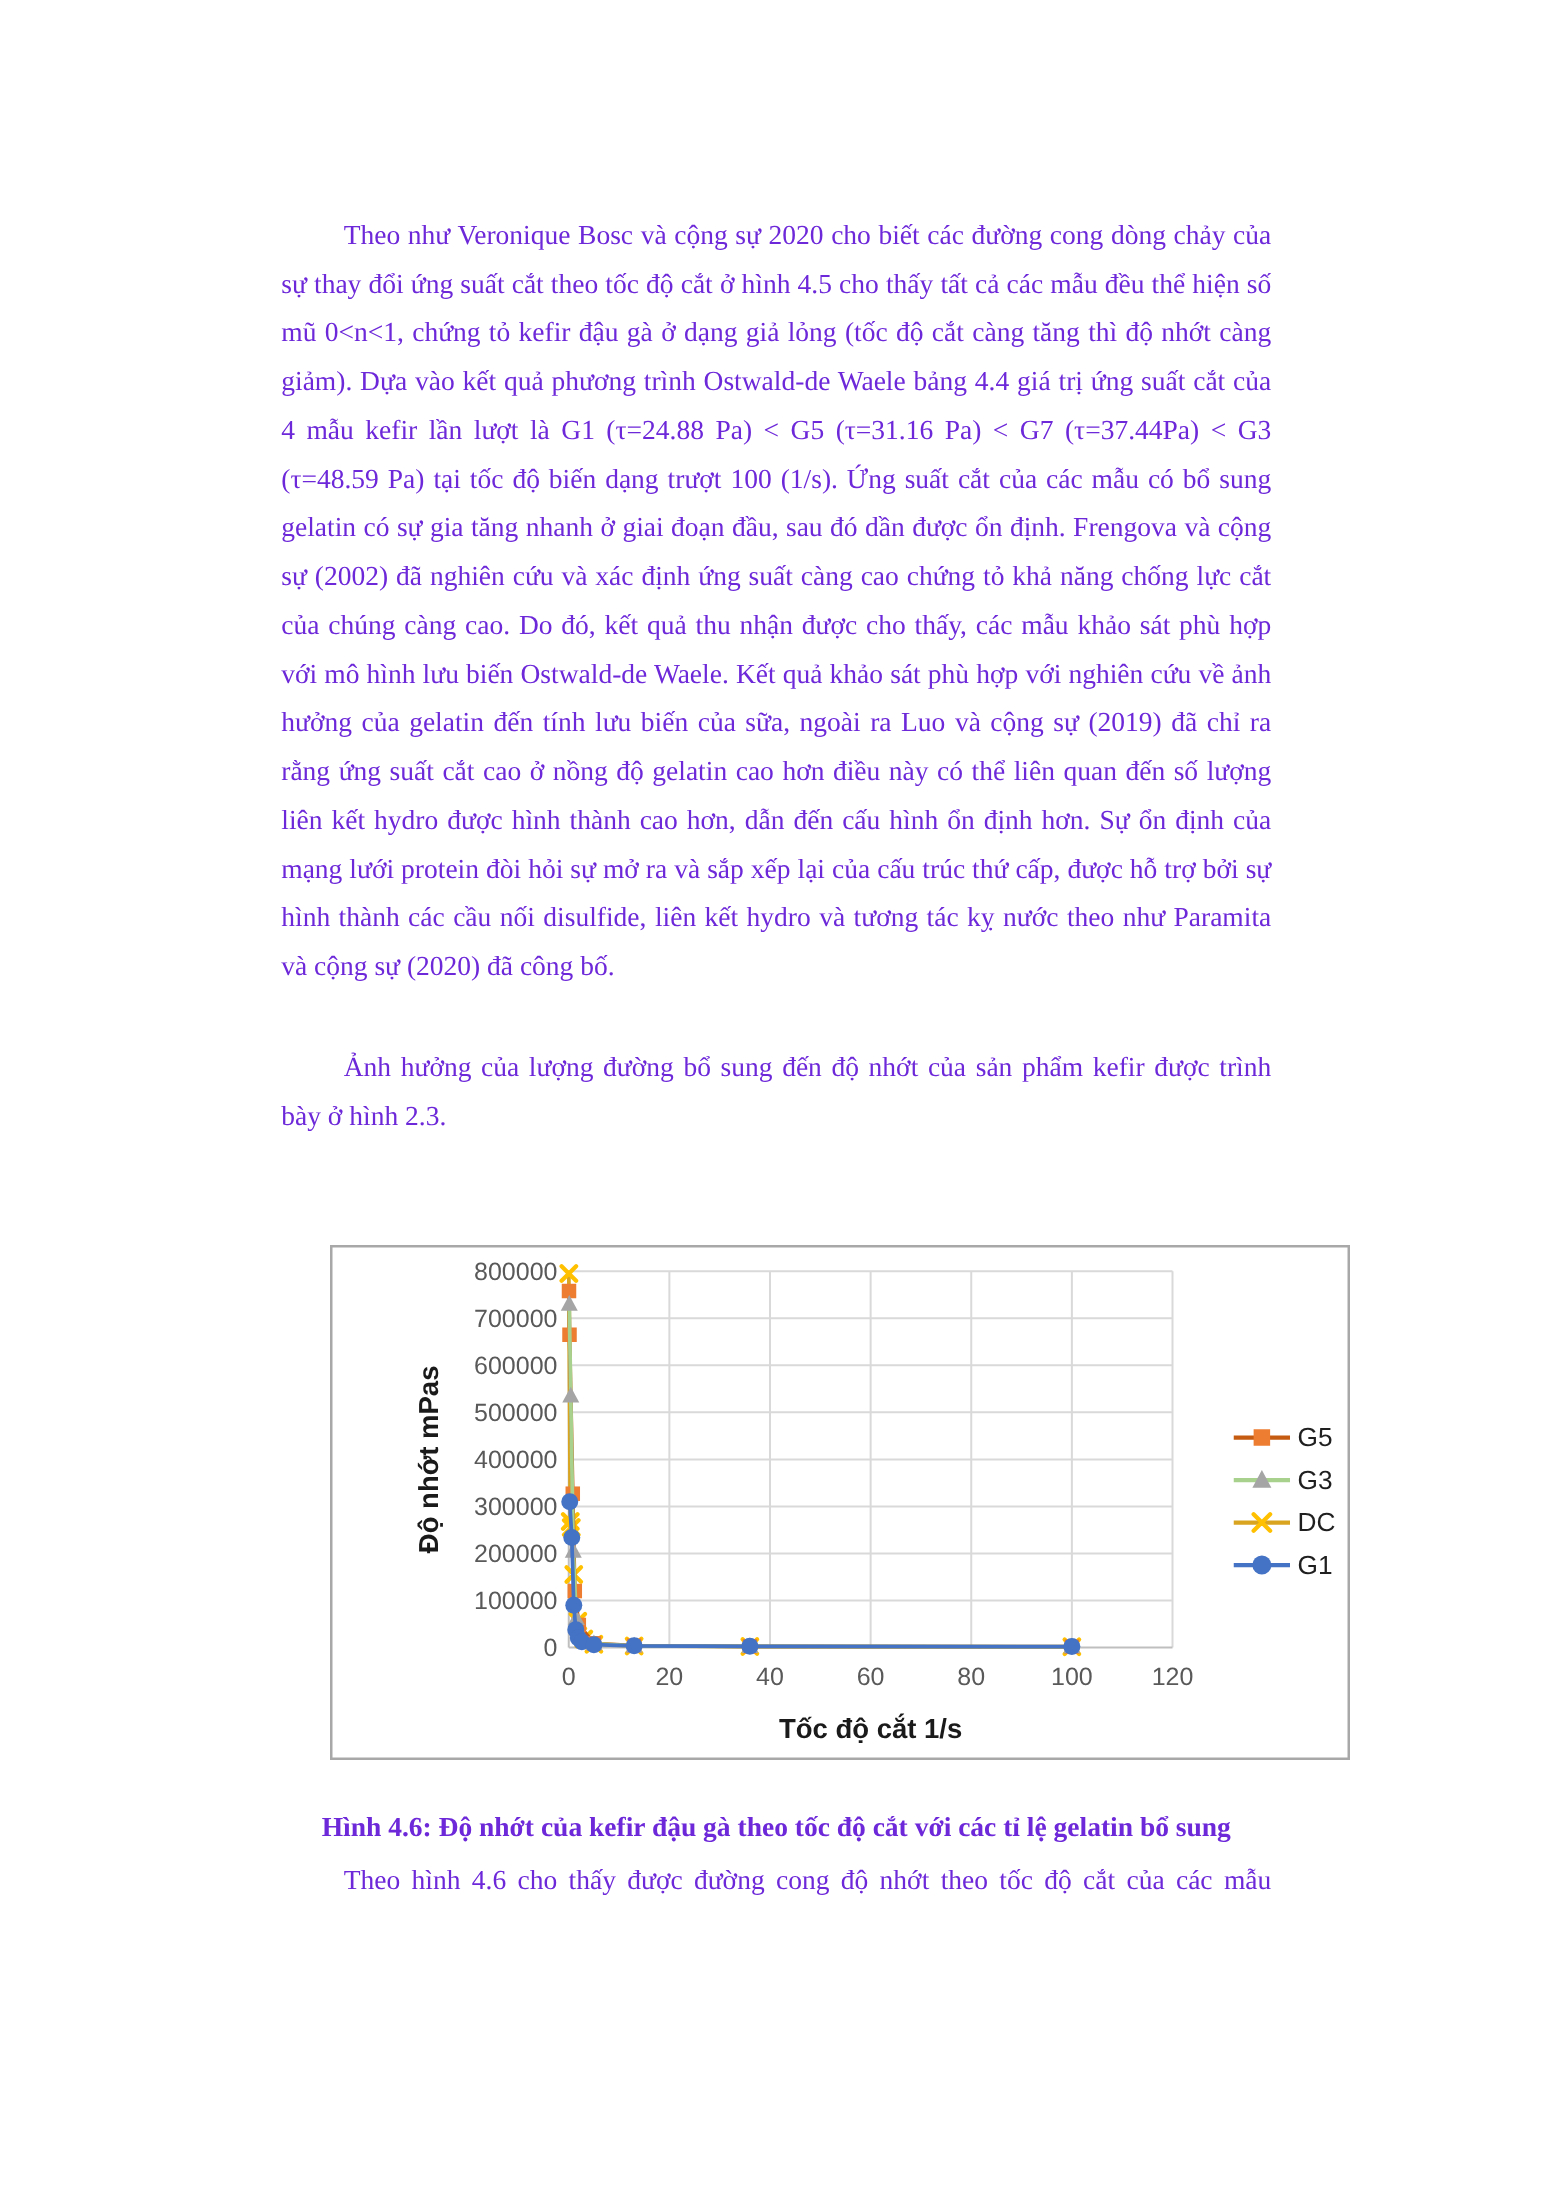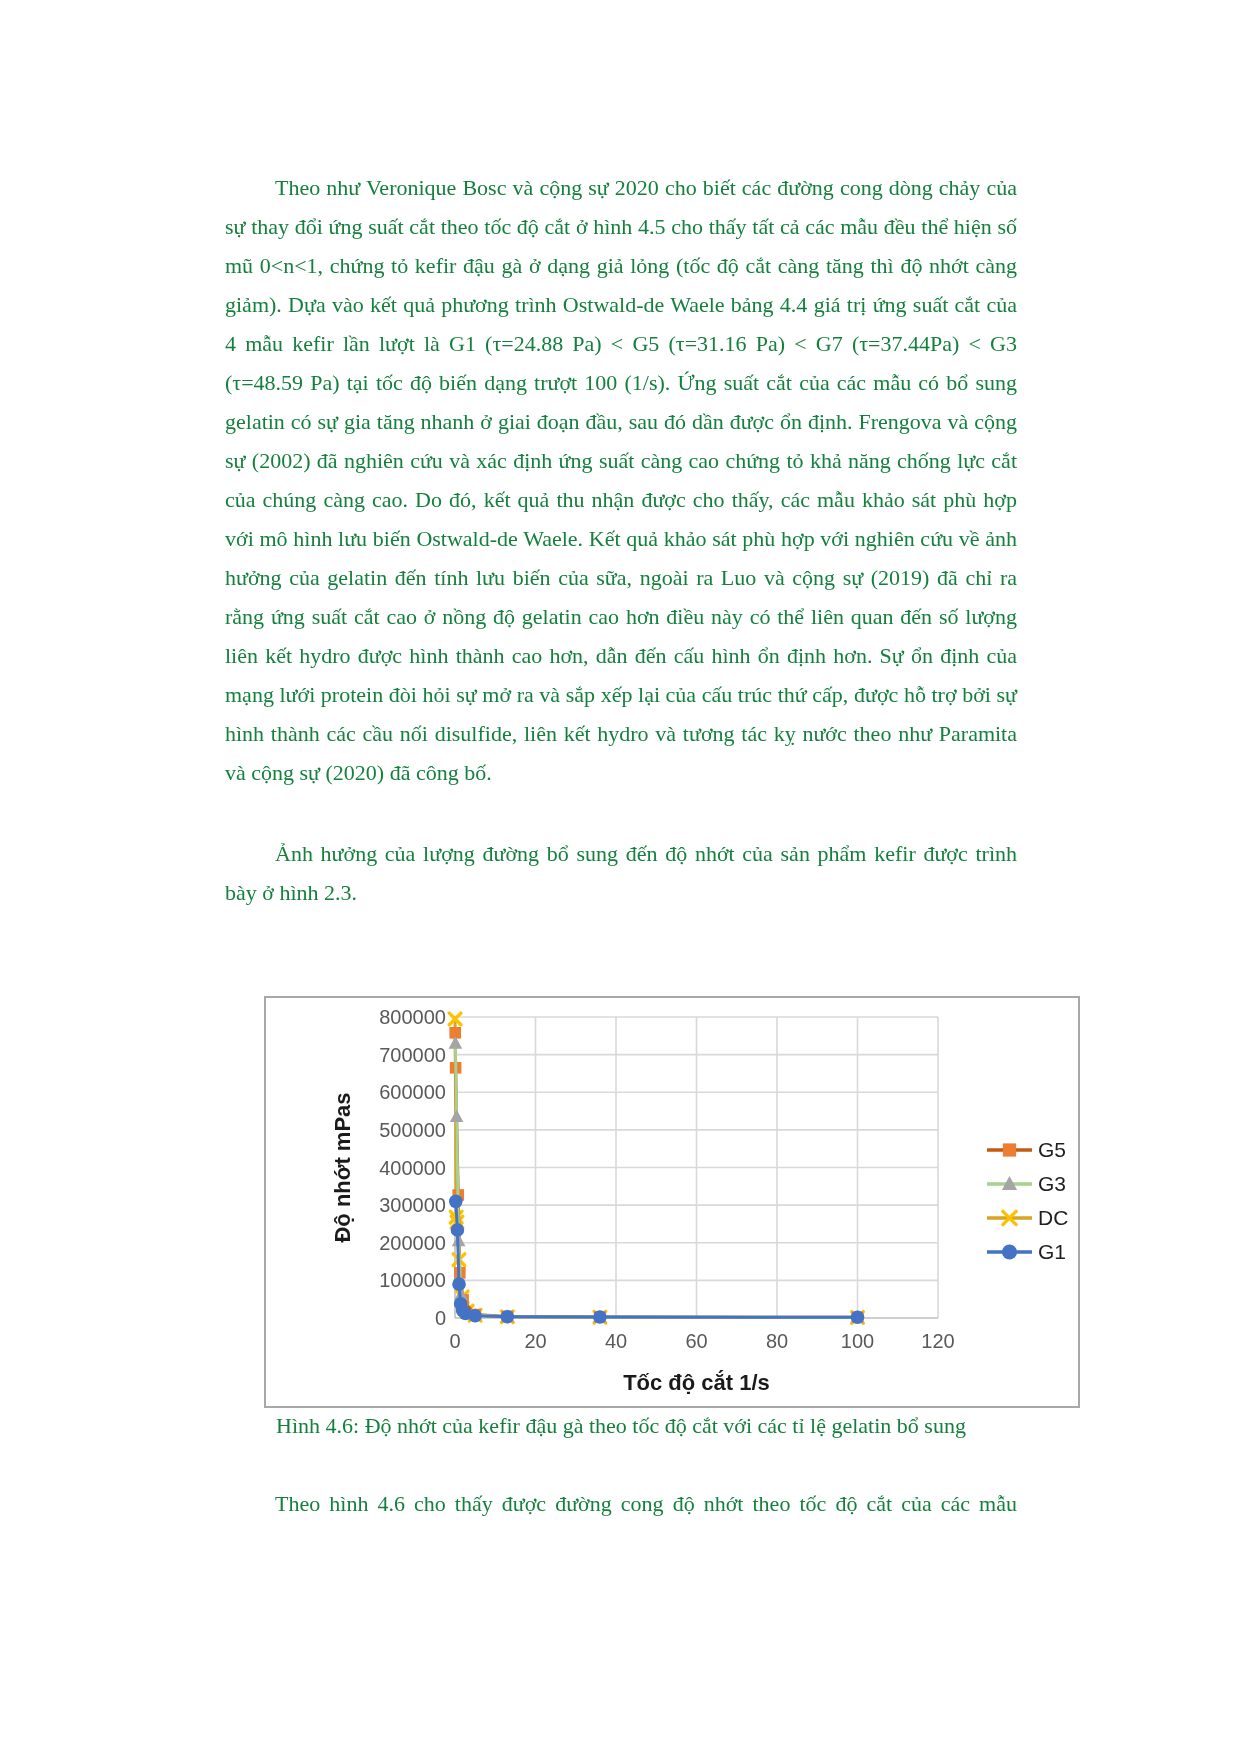--- a/index.html
+++ b/index.html
@@ -2,21 +2,21 @@
 <html><head>
 <meta charset="utf-8">
 <style>
   html,body{margin:0;padding:0;background:#ffffff;}
   .page{
     position:relative;
     width:1240px;
     height:1532px;
     background:#ffffff;
     font-family:"Liberation Serif", serif;
-    color:#15803d;
+    color:#6d28d9;
     overflow:hidden;
   }
   .body-text{
     position:absolute;
     left:225px;
     width:792px;
     font-size:22px;
     line-height:39px;
     text-align:justify;
   }
@@ -185,19 +185,19 @@
           </g>
           <g>
             <line x1="721" x2="766" y1="254" y2="254" stroke="#4472C4" stroke-width="3.4"></line>
             <circle cx="743.5" cy="254" r="7.6" fill="#4472C4"></circle>
             <text x="772" y="261" class="legend-label">G1</text>
           </g>
         </g>
       </svg>
   </div>
 
-  <p class="body-text caption" style="top:1384px;">Hình 4.6: Độ nhớt của kefir đậu gà theo tốc độ cắt với các tỉ lệ gelatin bổ sung</p>
+  <p class="body-text caption" style="top:1420px;font-weight:bold;">Hình 4.6: Độ nhớt của kefir đậu gà theo tốc độ cắt với các tỉ lệ gelatin bổ sung</p>
 
   <p class="body-text indent" style="top:1462px;">Theo hình 4.6 cho thấy được đường cong độ nhớt theo tốc độ cắt của các mẫu tương tự nhau, độ nhớt biểu kiến ở khoảng tốc độ cắt từ 0-20 (1/s) giảm mạnh, sau đó</p>
 
   <div class="page-number">36</div>
 
 </div>
 
 </body></html>

